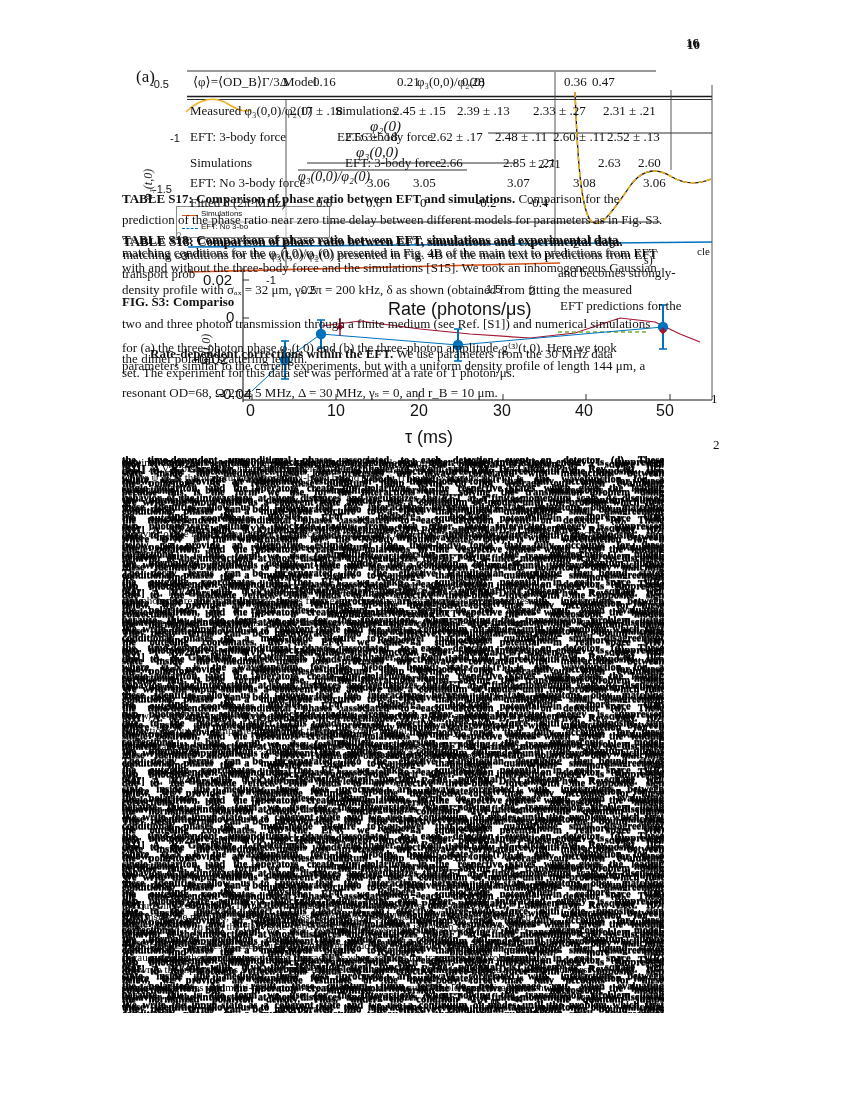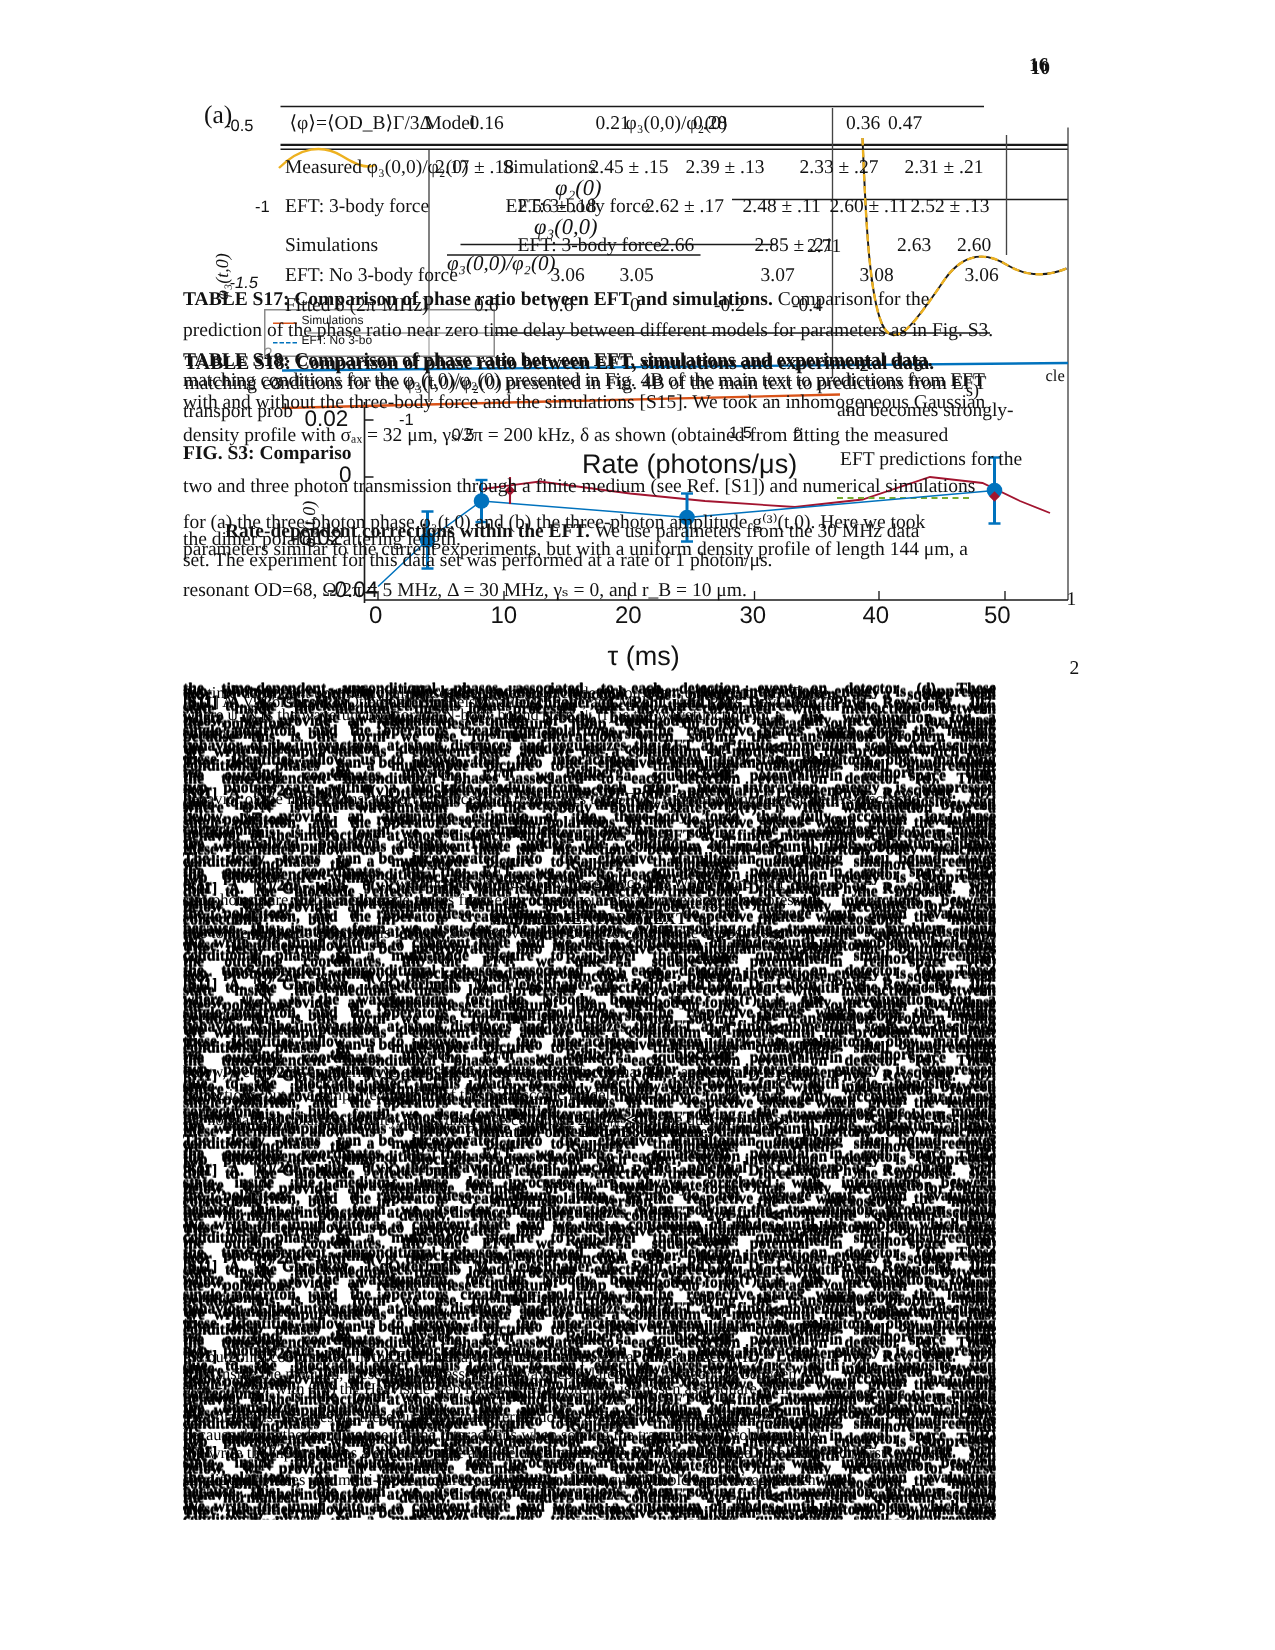--- a/index.html
+++ b/index.html
@@ -89,21 +89,21 @@
         </g>
         <g>
           <path d="M548,272.5 L551.5,276 L548,279.5 L544.5,276 Z" fill="#A2142F"></path>
         </g>
       </g>
   </svg>
 
   <div class="frag s17" style="left:136px;top:68px;">(a)</div>
   <div class="frag sans s11" style="left:150px;top:79px;">-0.5</div>
   <div class="frag sans s11" style="left:170px;top:133px;">-1</div>
-  <div class="frag sans s11" style="left:153px;top:184px;font-style:italic;">-1.5</div>
+  <div class="frag sans s11" style="left:153px;top:184px;">-1.5</div>
   <div class="frag sans s11" style="left:172px;top:231px;">-2</div>
   <div class="frag sans s11" style="left:178px;top:251px;">-3</div>
   <div class="frag sans s11" style="left:573px;top:239px;">2</div>
   <div class="frag sans s11" style="left:609px;top:239px;">3</div>
   <div class="frag it s12 rot" style="left:142px;top:200px;">φ₃(t,0)</div>
   <div class="frag s11" style="left:697px;top:246px;">cle</div>
   <div class="frag s12" style="left:644px;top:254px;">s)</div>
 
   <div class="legendbox">
     <span class="lmark" style="left:5px;top:8px;border-top:1.6px solid #D95319;"></span>

